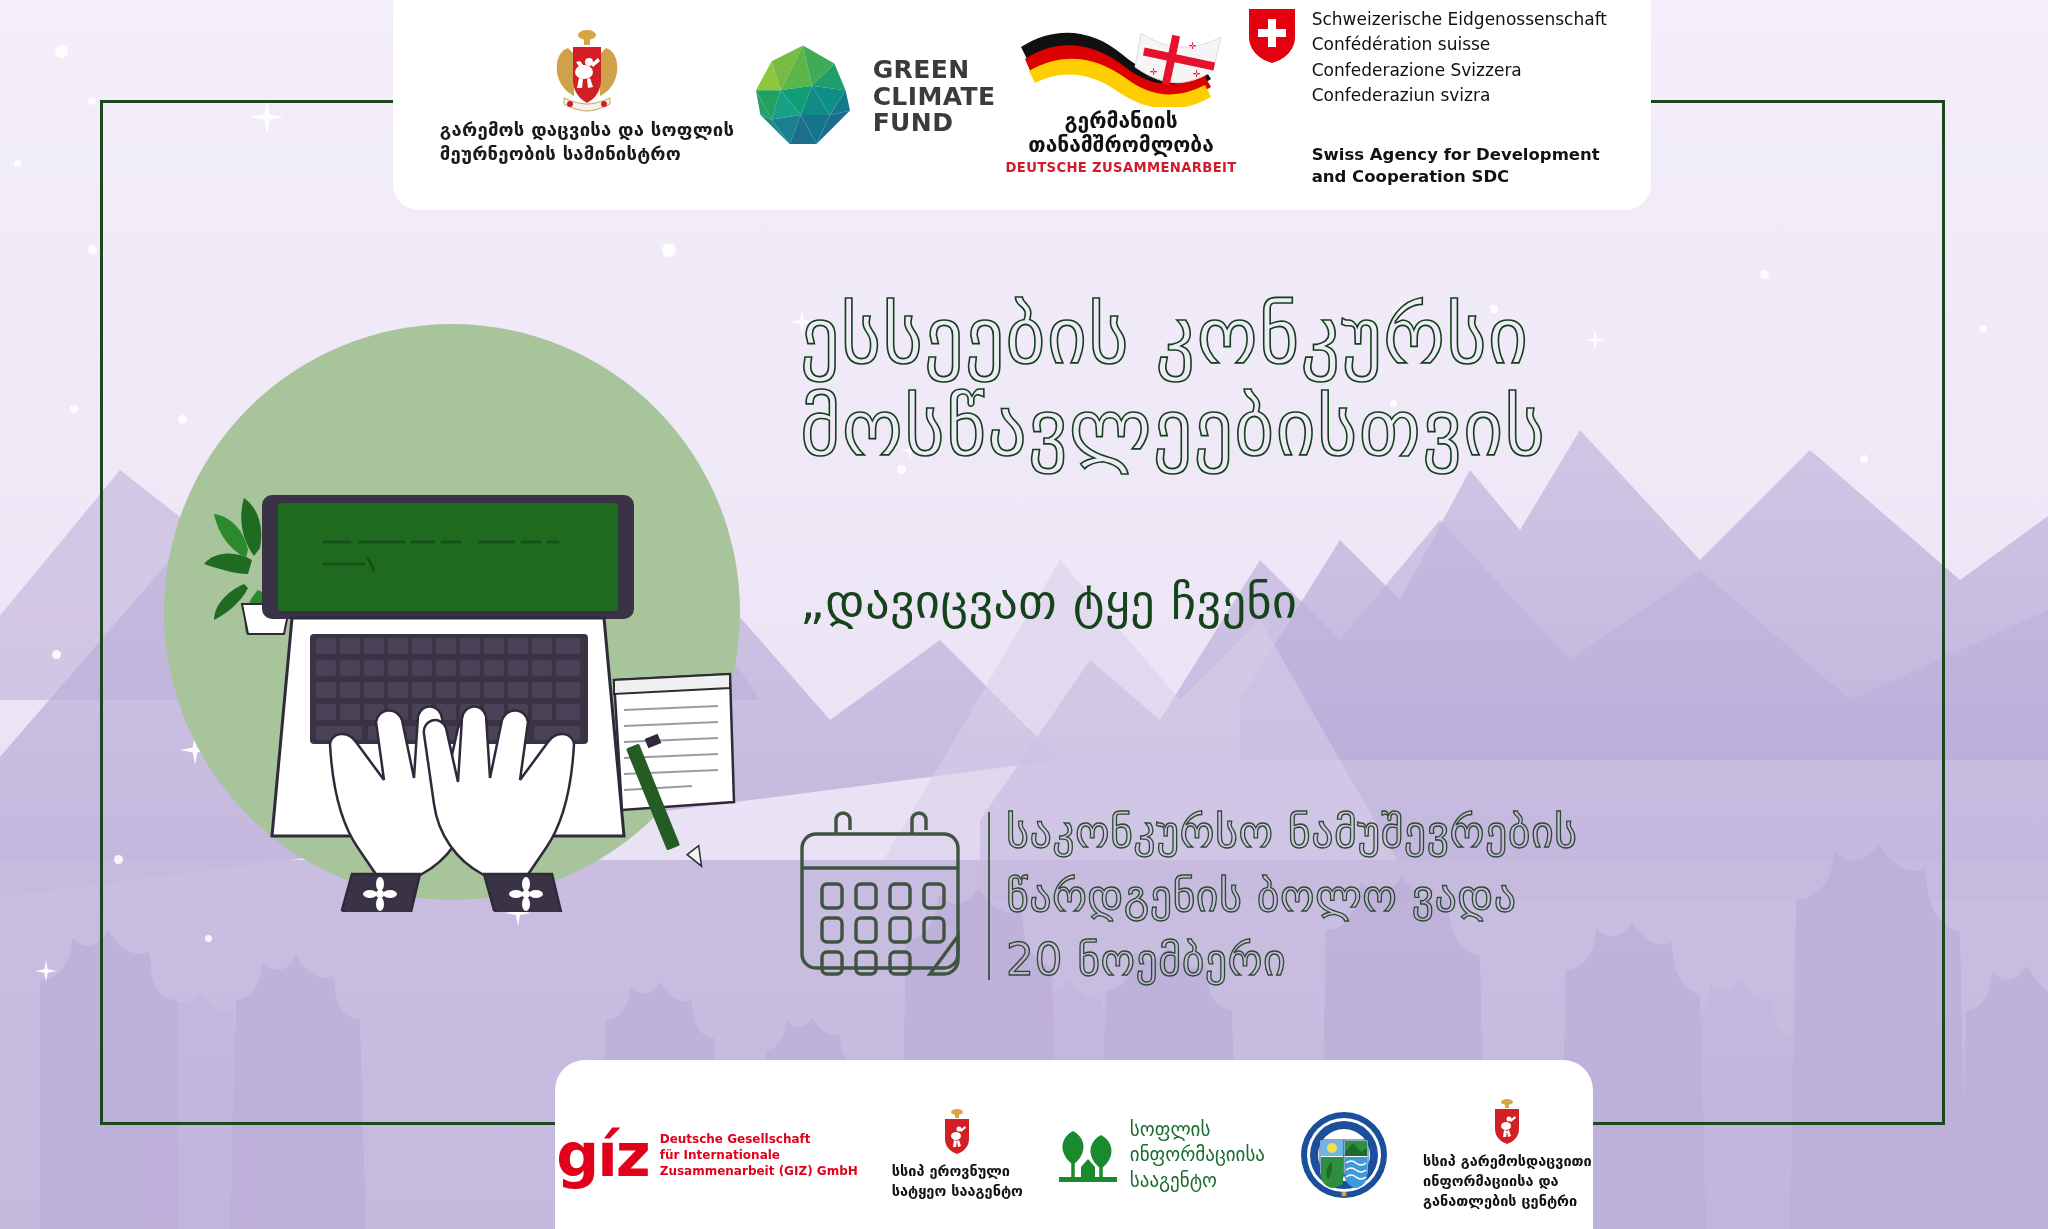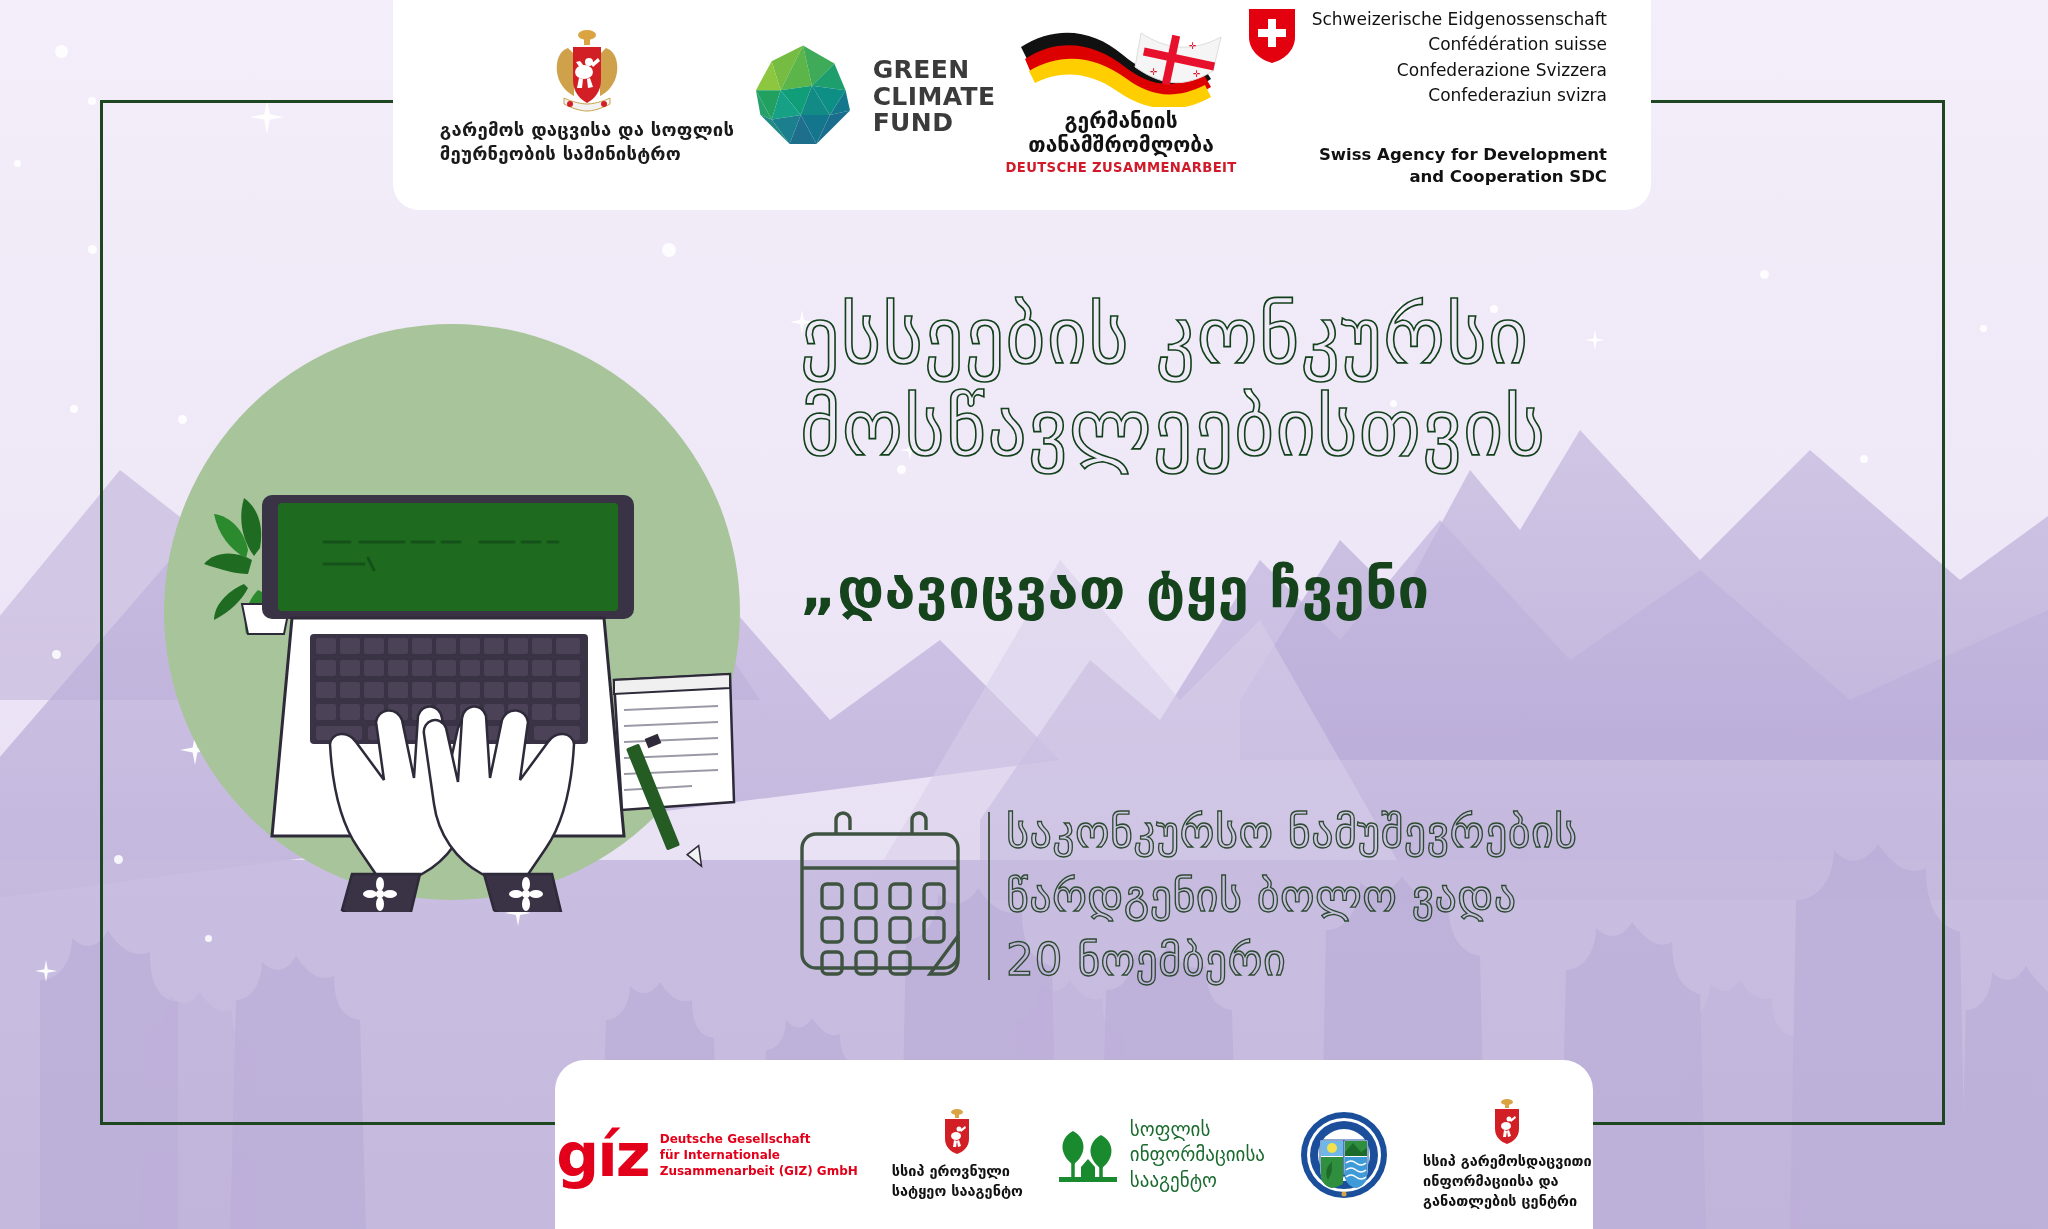--- a/index.html
+++ b/index.html
@@ -62,39 +62,39 @@
   #de-logo .de-ka {
     font-size: 21px; font-weight: bold; color: #111; line-height: 1.16; margin-top: 2px;
   }
   #de-logo .de-de {
     font-size: 13.2px; font-weight: bold; color: #d11a2a;
     letter-spacing: .35px; margin-top: 3px;
   }
 
   
   #ch-logo { display: flex; gap: 15px; align-items: flex-start; }
-  #ch-logo .ch-lines { line-height: 1.5; text-align: right; }
+  #ch-logo .ch-lines { line-height: 1.5; }
   #ch-logo .ch-l { font-size: 17px; color: #111; white-space: nowrap; }
   #ch-logo .ch-b { font-size: 16.5px; font-weight: bold; color: #111; line-height: 1.32; margin-top: 35px; white-space: nowrap; }
 
   
   #illus-wrap { position: absolute; left: 152px; top: 312px; width: 600px; height: 600px; }
 
   
   #headline {
     position: absolute; left: 800px; top: 290px; width: 1120px;
     font-size: 78px; line-height: 1.18;
     color: #12401a;
     -webkit-text-stroke: 1.6px #12401a;
     color: transparent;
     font-weight: 400; letter-spacing: 1px;
   }
   #slogan {
-    position: absolute; left: 800px; top: 556px; width: 1140px;
-    font-size: 56px; line-height: 1.19; font-weight: bold;
+    position: absolute; left: 800px; top: 573px; width: 1140px;
+    font-size: 48px; line-height: 1.19; font-weight: normal;
     color: #14431c; letter-spacing: .5px;
   }
   #deadline-row {
     position: absolute; left: 800px; top: 800px;
     display: flex; align-items: center; gap: 16px;
   }
   #deadline-divider { width: 2px; height: 168px; background: #4a5a4b; }
   #deadline-text {
     font-size: 44px; line-height: 1.46;
     -webkit-text-stroke: 1.3px #2c4a2f; color: transparent;

